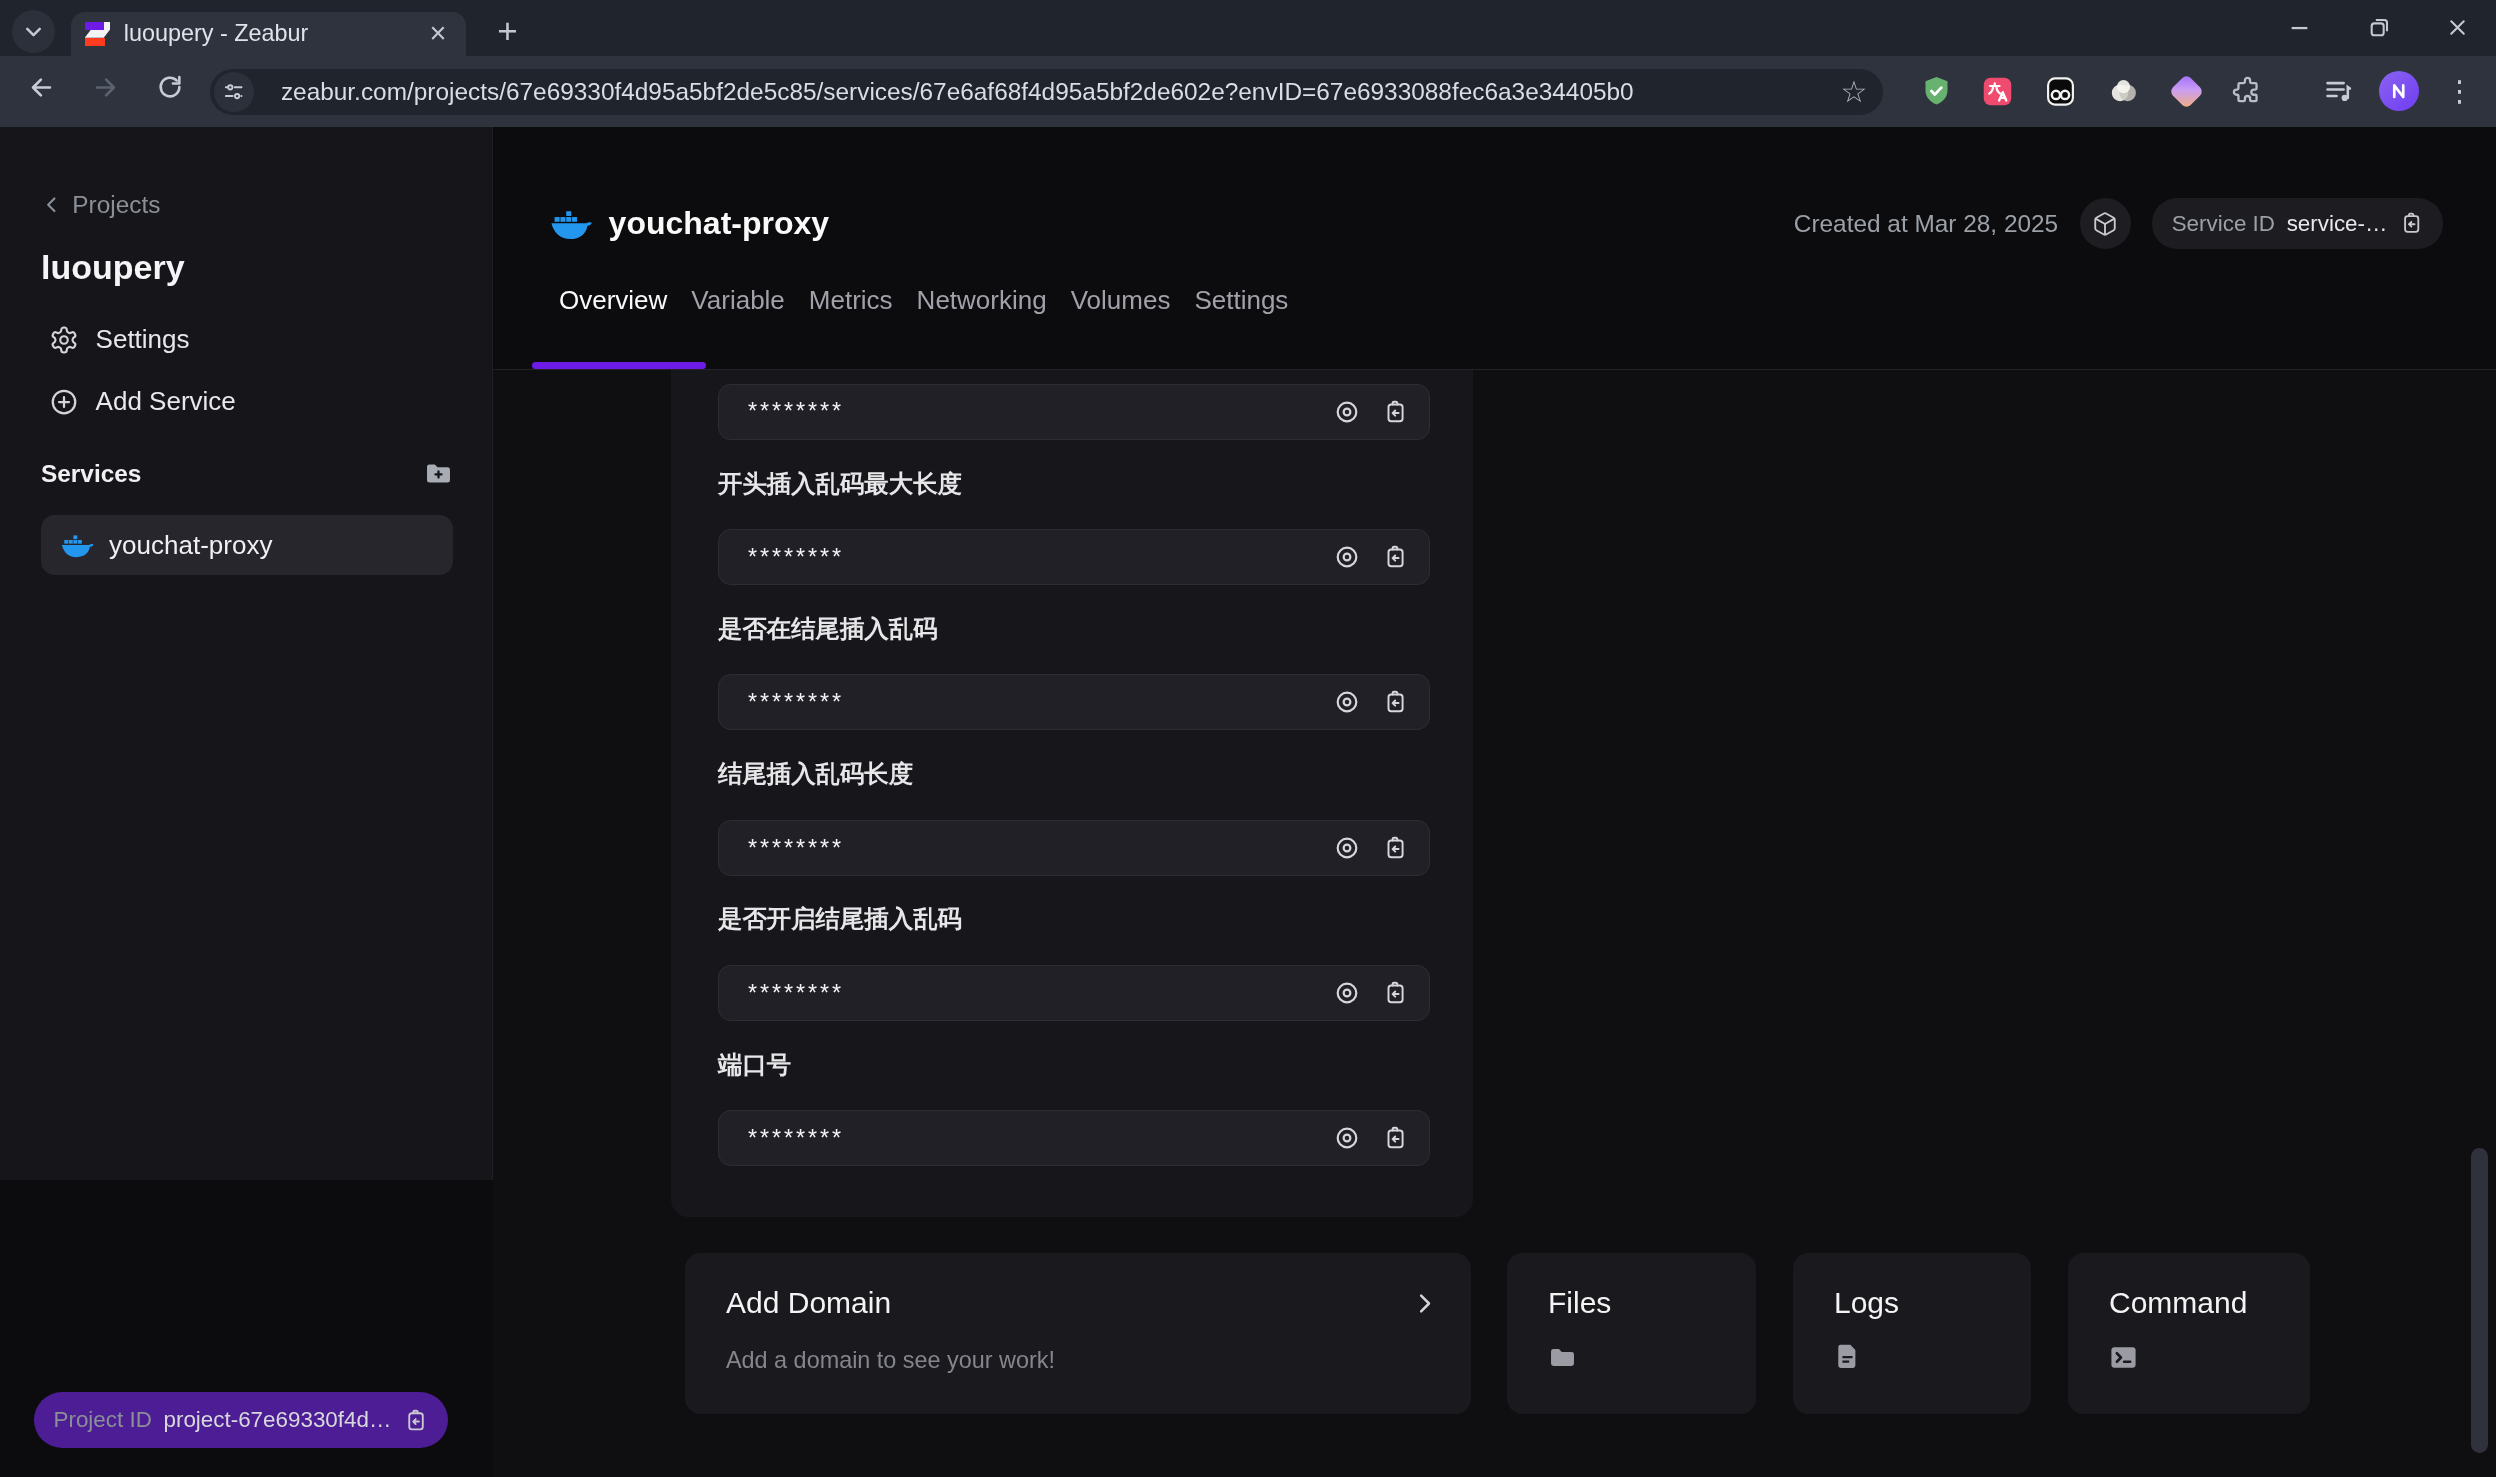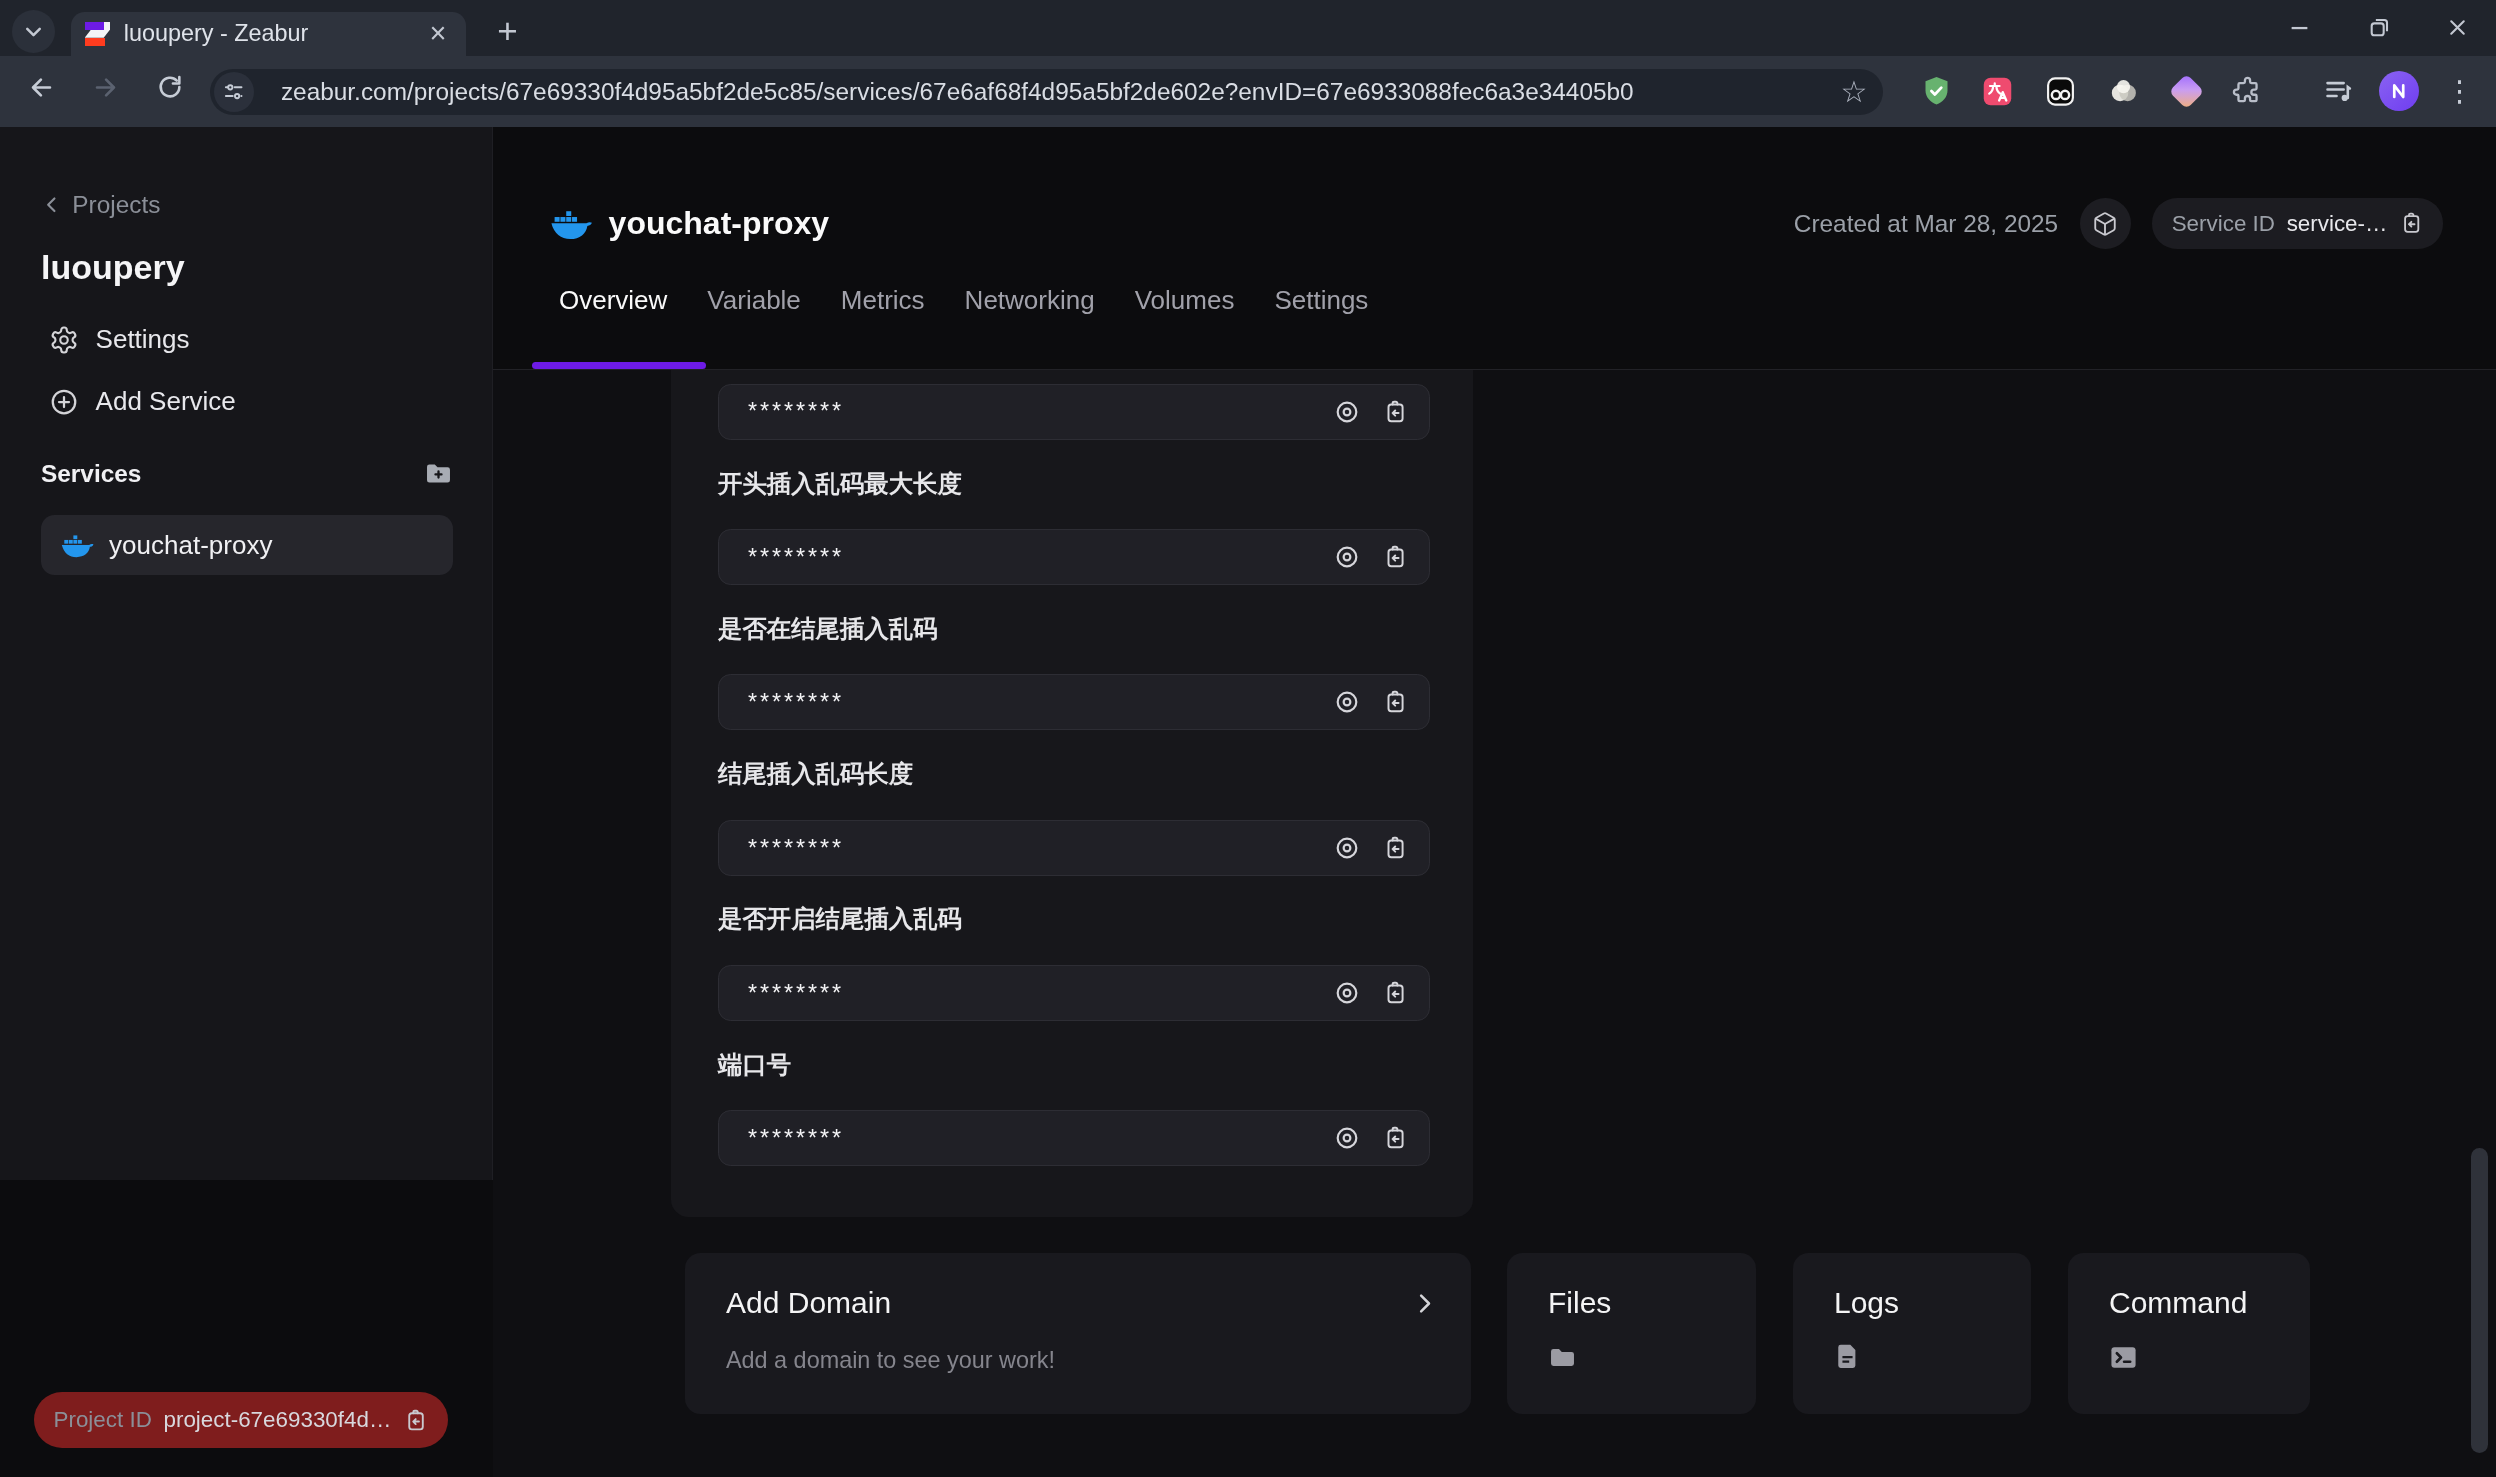--- a/index.html
+++ b/index.html
@@ -37,41 +37,41 @@
 
   
   #sidebar { left:0; top:0; width:493px; height:1053px; background:#16161a; border-right:1px solid #1f1f24; }
   #back-link { left:41px; top:64px; display:flex; align-items:center; gap:9.8px; color:#8b8f98; font-size:24.4px; }
   #project-name { left:41px; top:121px; color:#f5f5f7; font-size:34px; font-weight:bold; }
   .side-row { left:49px; display:flex; align-items:center; gap:16.6px; color:#e8e8ec; font-size:26px; }
   #services-head { left:41px; top:332px; width:412px; display:flex; align-items:center; justify-content:space-between; }
   #services-label { color:#f0f0f3; font-size:24.4px; font-weight:bold; }
   #service-item { left:41px; top:388px; width:412px; height:60px; border-radius:13.7px; background:#26262c;
     display:flex; align-items:center; padding:0 19.5px; gap:15.6px; color:#f0f0f3; font-size:26px; }
-  #project-id-pill { left:34px; top:1265px; height:56px; border-radius:28px; background:#7f1d1d;
+  #project-id-pill { left:34px; top:1265px; height:56px; border-radius:28px; background:#4c1d95;
     display:inline-flex; align-items:center; padding:0 19.5px; gap:11.7px; }
   #project-id-pill .lab { color:#8b8f98; font-size:22.4px; }
   #project-id-pill .val { color:#d8d8dd; font-size:22.4px; }
 
   
   #main { left:493px; top:0; width:2004px; height:1351px; background:#0c0c0e; }
   #svc-header { left:0; top:68px; width:2004px; height:57px; display:flex; align-items:center;
     padding:0 54px 0 57px; }
   #svc-title-group { display:flex; align-items:center; gap:15.6px; }
   #svc-title { color:#fafafa; font-size:32px; font-weight:bold; }
   #svc-meta { margin-left:auto; display:flex; align-items:center; gap:21.5px; }
   #created-at { color:#9ba0a8; font-size:24.4px; }
   #deploy-cube-btn { width:51px; height:51px; border-radius:50%; background:#1d1d22;
     display:flex; align-items:center; justify-content:center; color:#c9c9cf; }
   #service-id-pill { height:51px; border-radius:25px; background:#1c1c21; display:flex;
     align-items:center; padding:0 19.5px; gap:11.7px; }
   #service-id-pill .lab { color:#9ba0a8; font-size:22.4px; }
   #service-id-pill .val { color:#e8e8ec; font-size:22.4px; }
 
-  #tabbar { left:66px; top:158px; display:flex; gap:40px;justify-content:center; }
+  #tabbar { left:66px; top:158px; display:flex; gap:24px;justify-content:center; }
   .tab-link { font-size:26px; color:#a1a1aa; }
   .tab-link.active { color:#fafafa; }
   #tab-underline { left:39px; top:235px; width:174px; height:6.8px; border-radius:3.9px; background:#6d1be6; }
 
   #content { left:0; top:242px; width:2004px; height:1109px; background:#0f0f12; border-top:1px solid #222227; }
   #var-panel { left:178px; top:0px; width:802px; height:847px; background:#17171b; border-radius:0 0 17.6px 17.6px; }
   .var-label { left:47px; width:702px; color:#e7e7ea; font-size:24.4px; font-weight:bold; }
   .var-field { left:47px; width:712px; height:56px; background:#202026; border:1px solid #2d2d34;
     border-radius:12.7px; display:flex; align-items:center; }
   .var-value { margin-left:29px; color:#f2f2f4; font-size:23.4px; letter-spacing:2.9px; flex:1; }

